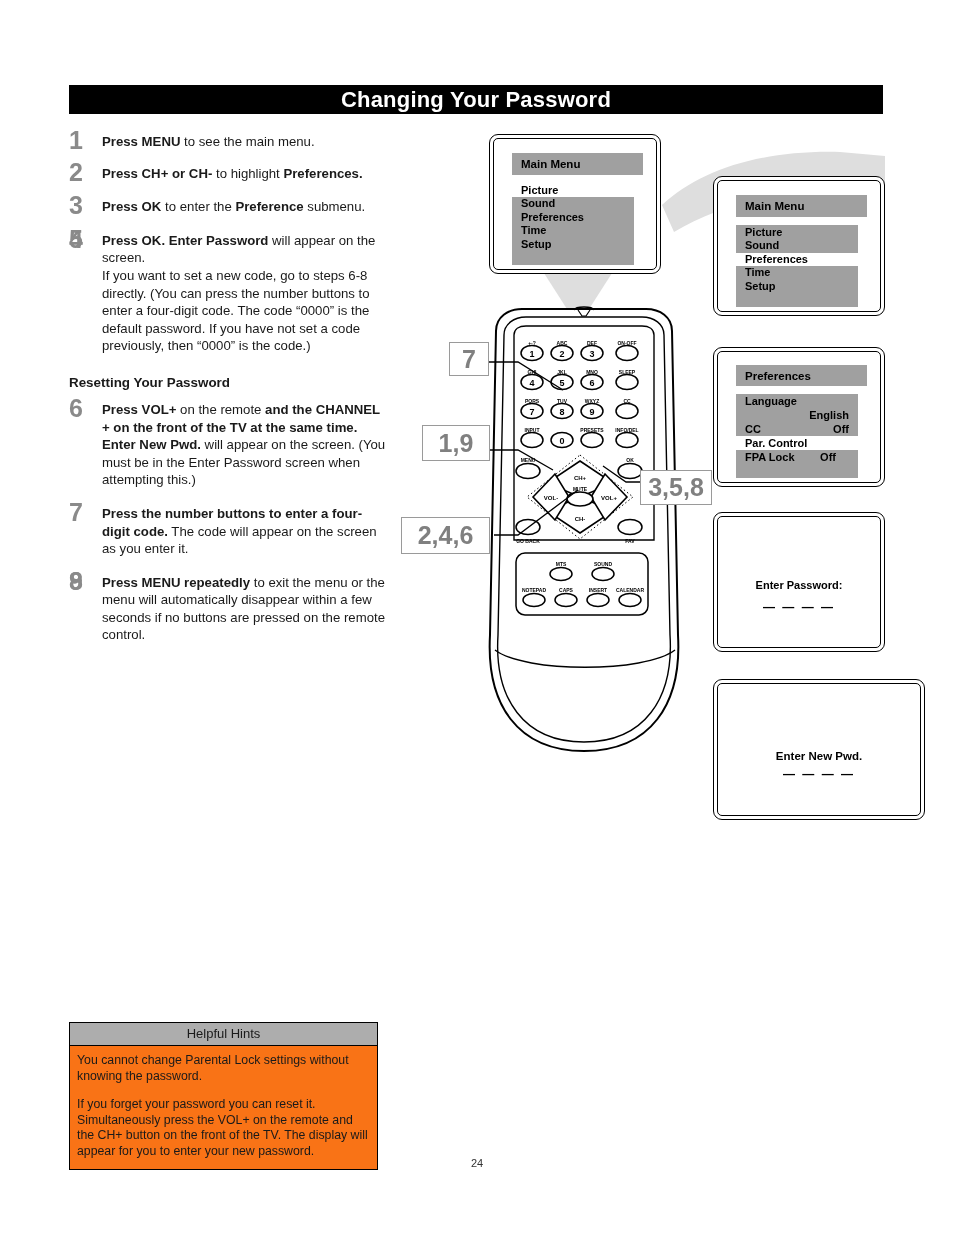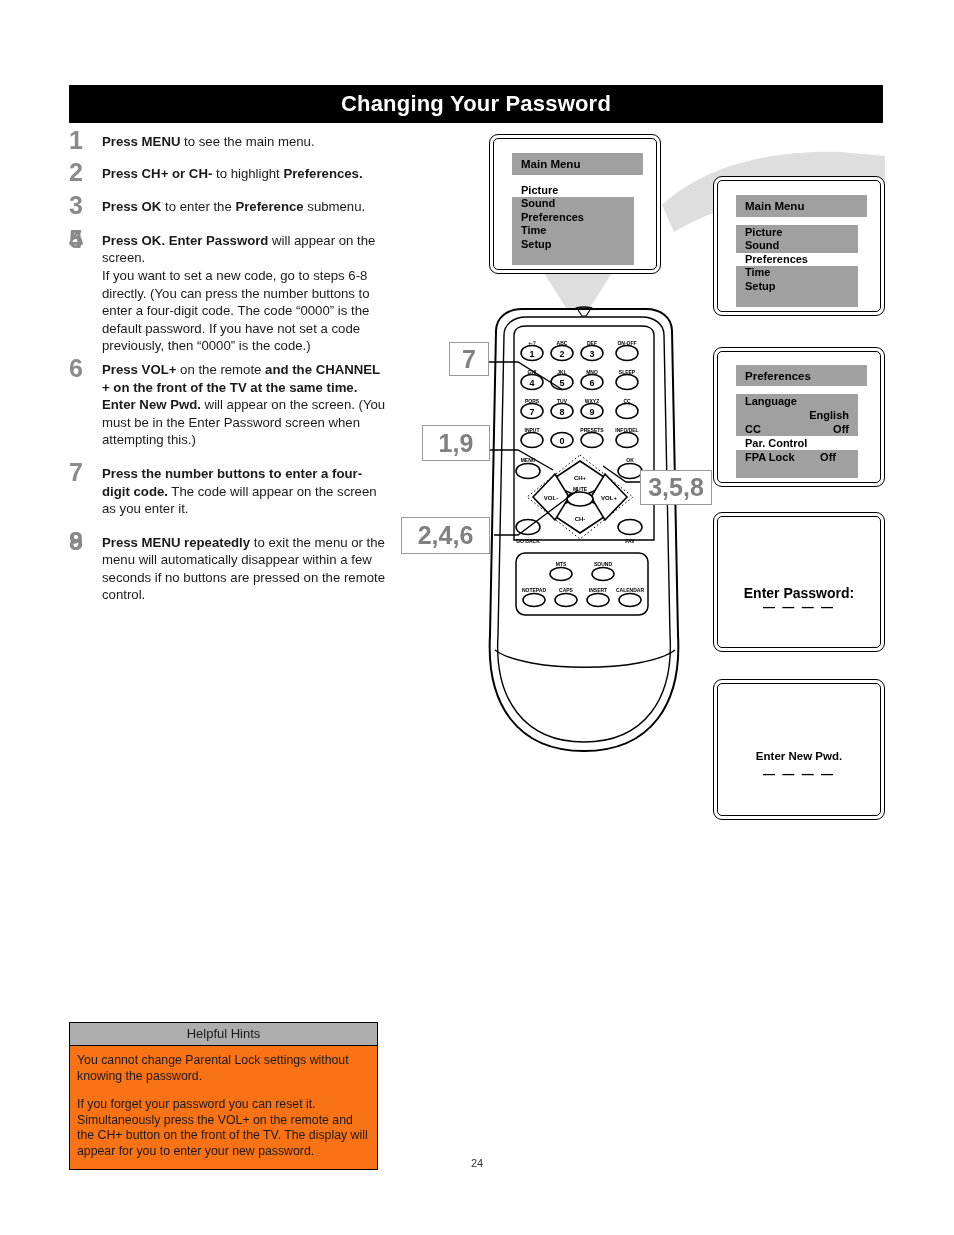--- a/index.html
+++ b/index.html
@@ -6,21 +6,21 @@
   body{
     width:954px;height:1235px;position:relative;
     font-family:"Liberation Sans", sans-serif;
     color:#1a1a1a;
     -webkit-font-smoothing:antialiased;
   }
   .page{position:absolute;left:0;top:0;width:954px;height:1235px;overflow:hidden;}
 
   
   .title-bar{
-    position:absolute;left:69px;top:85px;width:814px;height:38px;
+    position:absolute;left:69px;top:85px;width:814px;height:29px;
     background:#000;color:#fff;
     display:flex;align-items:center;justify-content:center;
   }
   .title-bar .t{
     font-size:22px;font-weight:bold;letter-spacing:.2px;
     font-family:"Liberation Sans", sans-serif;
   }
 
   
   .left-col{position:absolute;left:69px;top:133px;width:318px;}
@@ -129,20 +129,21 @@
 
     <div class="step" style="margin-bottom:16px;">
       <span class="num">4</span>
     </div>
 
     <div class="step" style="margin-bottom:6px;">
       <span class="num">5</span>
       <div class="body"><b>Press OK. Enter Password</b> will appear on the screen.<br>If you want to set a new code, go to steps 6-8 directly. (You can press the number buttons to enter a four-digit code. The code “0000” is the default password. If you have not set a code previously, then “0000” is the code.)</div>
     </div>
 
+    <div class="sub-head">Resetting Your Password</div>
 
     <div class="step" style="margin-bottom:16px;">
       <span class="num">6</span>
       <div class="body"><b>Press VOL+</b> on the remote <b>and the CHANNEL + on the front of the TV at the same time. Enter New Pwd.</b> will appear on the screen. (You must be in the Enter Password screen when attempting this.)</div>
     </div>
 
     <div class="step" style="margin-bottom:16px;">
       <span class="num">7</span>
       <div class="body"><b>Press the number buttons to enter a four-digit code.</b> The code will appear on the screen as you enter it.</div>
     </div>
@@ -252,26 +253,26 @@
           <span class="lbl" style="margin-left:auto;padding-right:22px;">Off</span>
         </div>
       </div>
     </div>
   </div>
 
   <div class="tv" style="left:713px;top:512px;width:172px;height:140px;">
     <div class="bezel-outer"></div>
     <div class="bezel-inner"></div>
     <div class="screen">
-      <div class="osd-center" style="top:64px;font-size:14px;">Enter Password:</div>
+      <div class="osd-center" style="top:58px;font-size:11px;">Enter Password:</div>
       <div class="osd-center dashes" style="top:79px;font-size:12px;">— — — —</div>
     </div>
   </div>
 
-  <div class="tv" style="left:713px;top:679px;width:172px;height:141px;">
+  <div class="tv" style="left:713px;top:679px;width:172px;height:141px;padding-left:40px;">
     <div class="bezel-outer"></div>
     <div class="bezel-inner"></div>
     <div class="screen">
       <div class="osd-center" style="top:62px;font-size:11.5px;">Enter New Pwd.</div>
       <div class="osd-center dashes" style="top:79px;font-size:12px;">— — — —</div>
     </div>
   </div>
 
   <div class="remote-wrap">
     <svg width="230" height="455" viewBox="0 0 230 455">

